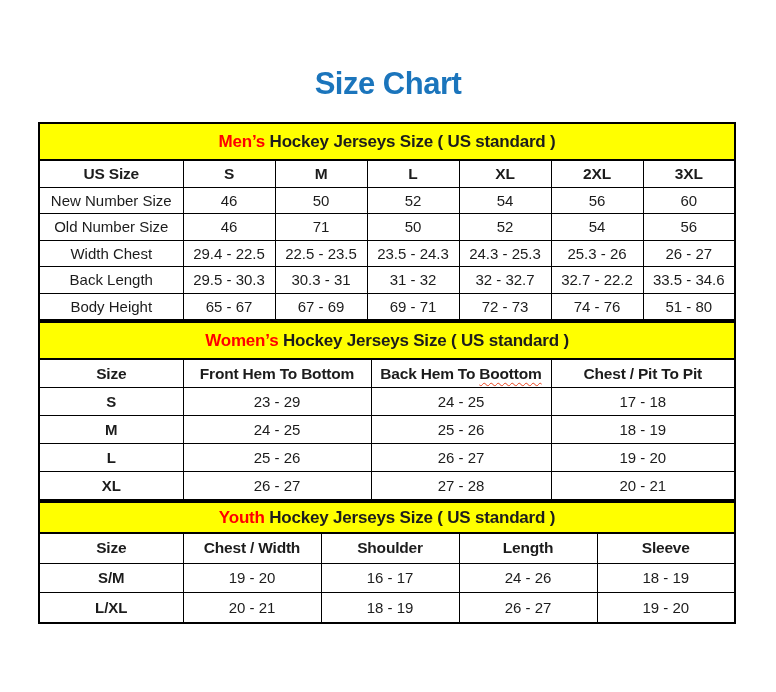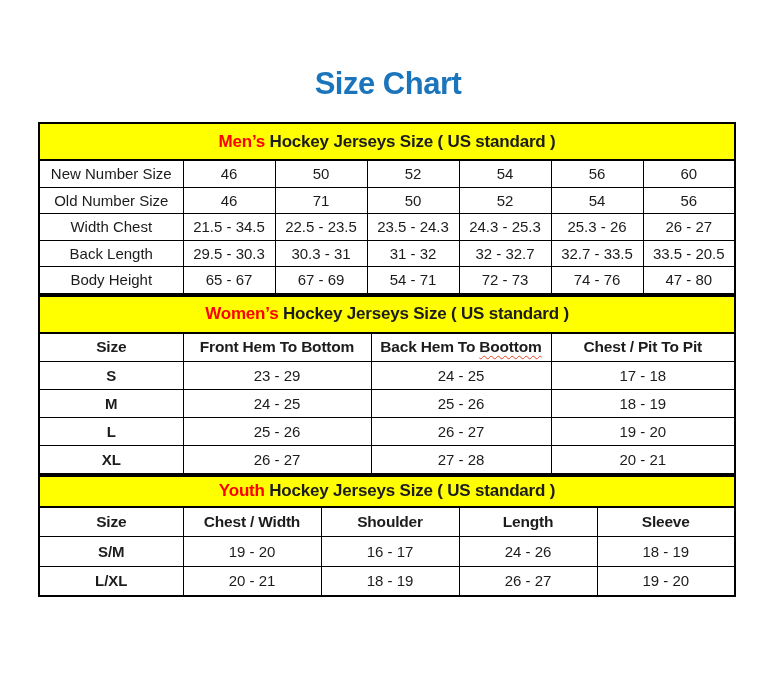--- a/index.html
+++ b/index.html
@@ -61,64 +61,73 @@
           <col style="width:92px">
         <col style="width:92px">
           <col style="width:92px">
           <col style="width:92px">
           <col style="width:92px">
       </colgroup>
       <tbody>
           <tr>
         <td class="banner-cell" colspan="7"><span class="banner-hl">Men’s</span><span> Hockey Jerseys Size ( US standard )</span></td>
       </tr>
+      <tr class="hdr">
+        <th>US Size</th>
+        <th>S</th>
+        <th>M</th>
+        <th>L</th>
+        <th>XL</th>
+        <th>2XL</th>
+        <th>3XL</th>
+      </tr>
       <tr>
         <td>New Number Size</td>
         <td>46</td>
         <td>50</td>
         <td>52</td>
         <td>54</td>
         <td>56</td>
         <td>60</td>
       </tr>
       <tr>
         <td>Old Number Size</td>
         <td>46</td>
         <td>71</td>
         <td>50</td>
         <td>52</td>
         <td>54</td>
         <td>56</td>
       </tr>
       <tr>
         <td>Width Chest</td>
-        <td>21.5 - 34.5</td>
+        <td>29.4 - 22.5</td>
         <td>22.5 - 23.5</td>
         <td>23.5 - 24.3</td>
         <td>24.3 - 25.3</td>
         <td>25.3 - 26</td>
         <td>26 - 27</td>
       </tr>
       <tr>
         <td>Back Length</td>
         <td>29.5 - 30.3</td>
         <td>30.3 - 31</td>
         <td>31 - 32</td>
         <td>32 - 32.7</td>
-        <td>32.7 - 33.5</td>
-        <td>33.5 - 20.5</td>
+        <td>32.7 - 22.2</td>
+        <td>33.5 - 34.6</td>
       </tr>
       <tr>
         <td>Body Height</td>
         <td>65 - 67</td>
         <td>67 - 69</td>
-        <td>54 - 71</td>
+        <td>69 - 71</td>
         <td>72 - 73</td>
         <td>74 - 76</td>
-        <td>47 - 80</td>
+        <td>51 - 80</td>
       </tr>
     </tbody>
       </table>
 
     <table class="t-womens">
       <colgroup>
         <col style="width:144px">
           <col style="width:188px">
           <col style="width:180px">
           <col style="width:184px">

